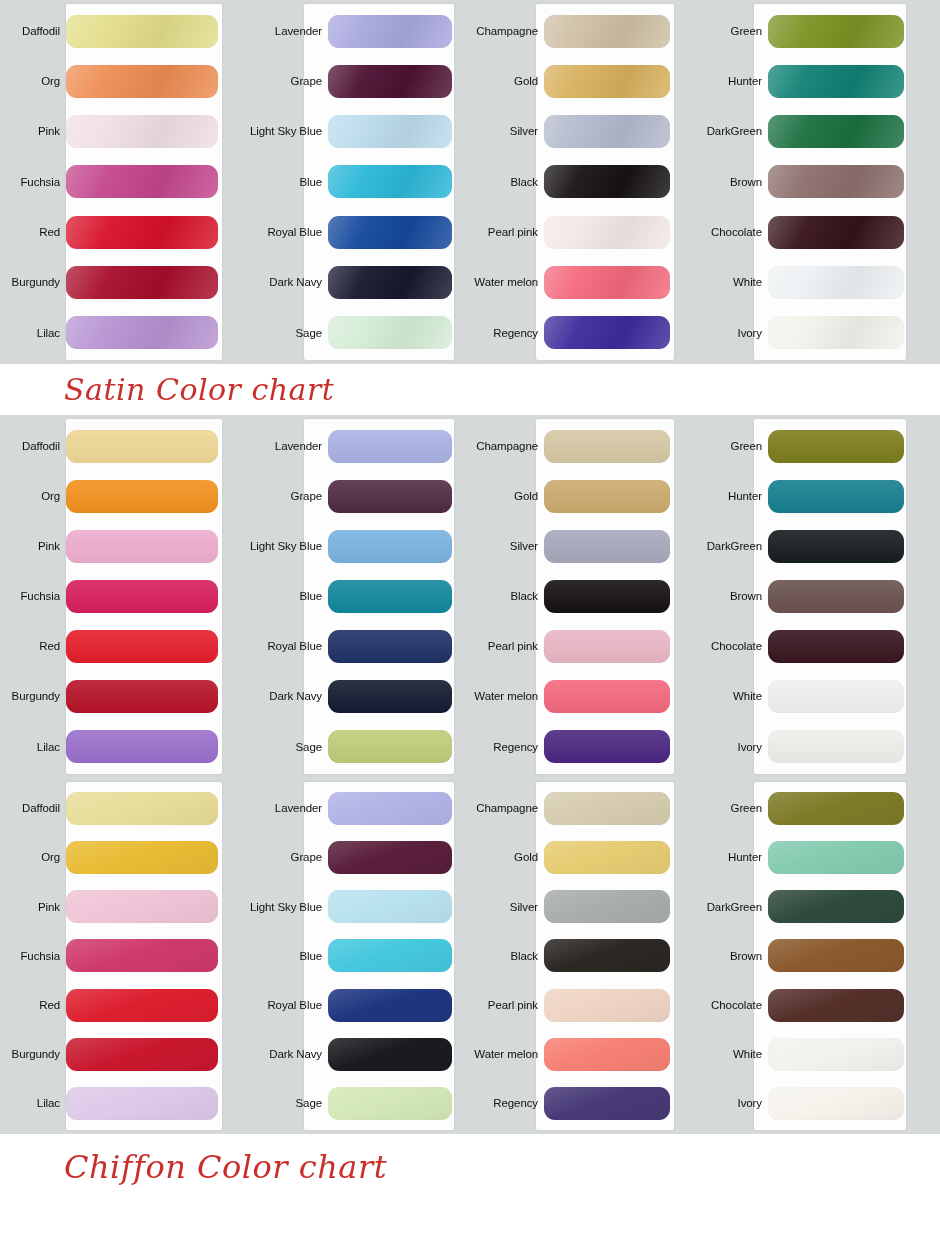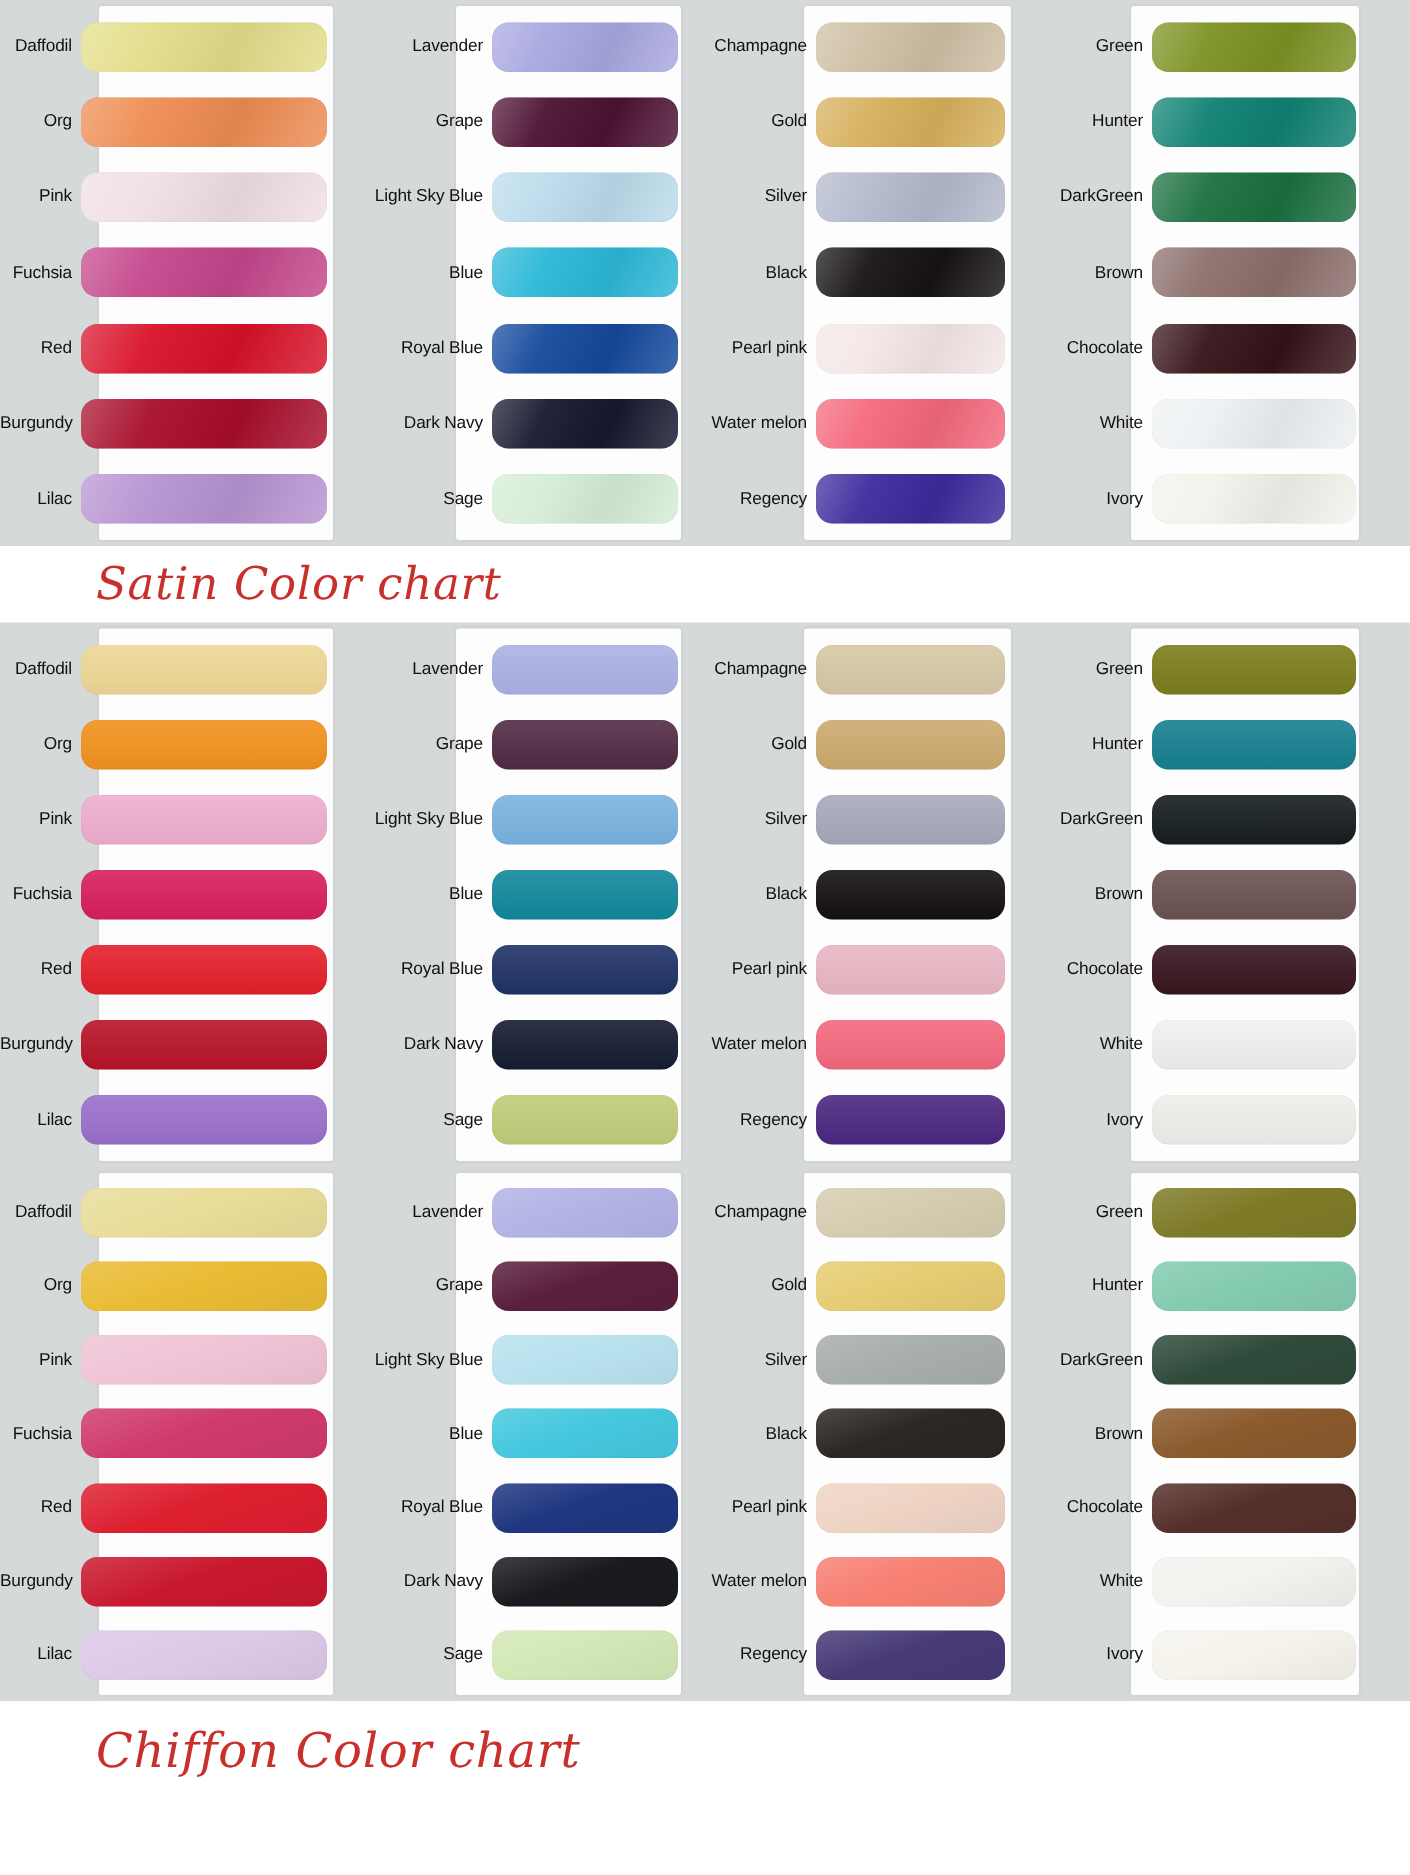--- a/index.html
+++ b/index.html
@@ -88,21 +88,21 @@
     font-size: 11.5px;
     color: #111111;
     text-align: right;
     white-space: nowrap;
     line-height: 1.1;
     letter-spacing: -0.1px;
     flex: 0 0 auto;
     padding-right: 6px;
     box-sizing: border-box;
   }
-  .col-1 .swatch-label { width: 54px; }
+  .col-1 .swatch-label { width: 66px; }
   .col-2 .swatch-label { width: 96px; }
   .col-3 .swatch-label { width: 84px; }
   .col-4 .swatch-label { width: 76px; }
 
   .swatch {
     flex: 1 1 auto;
     height: 33px;
     border-radius: 11px;
     margin-right: 14px;
     position: relative;

